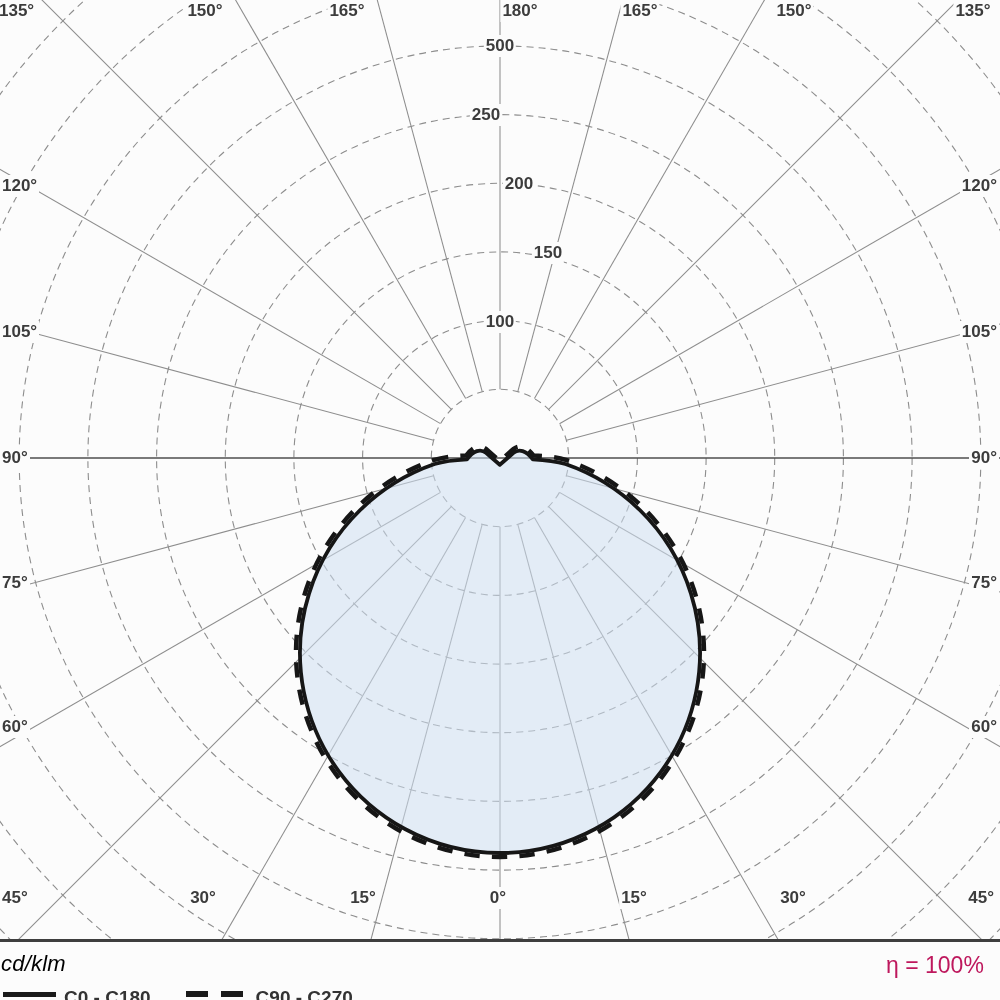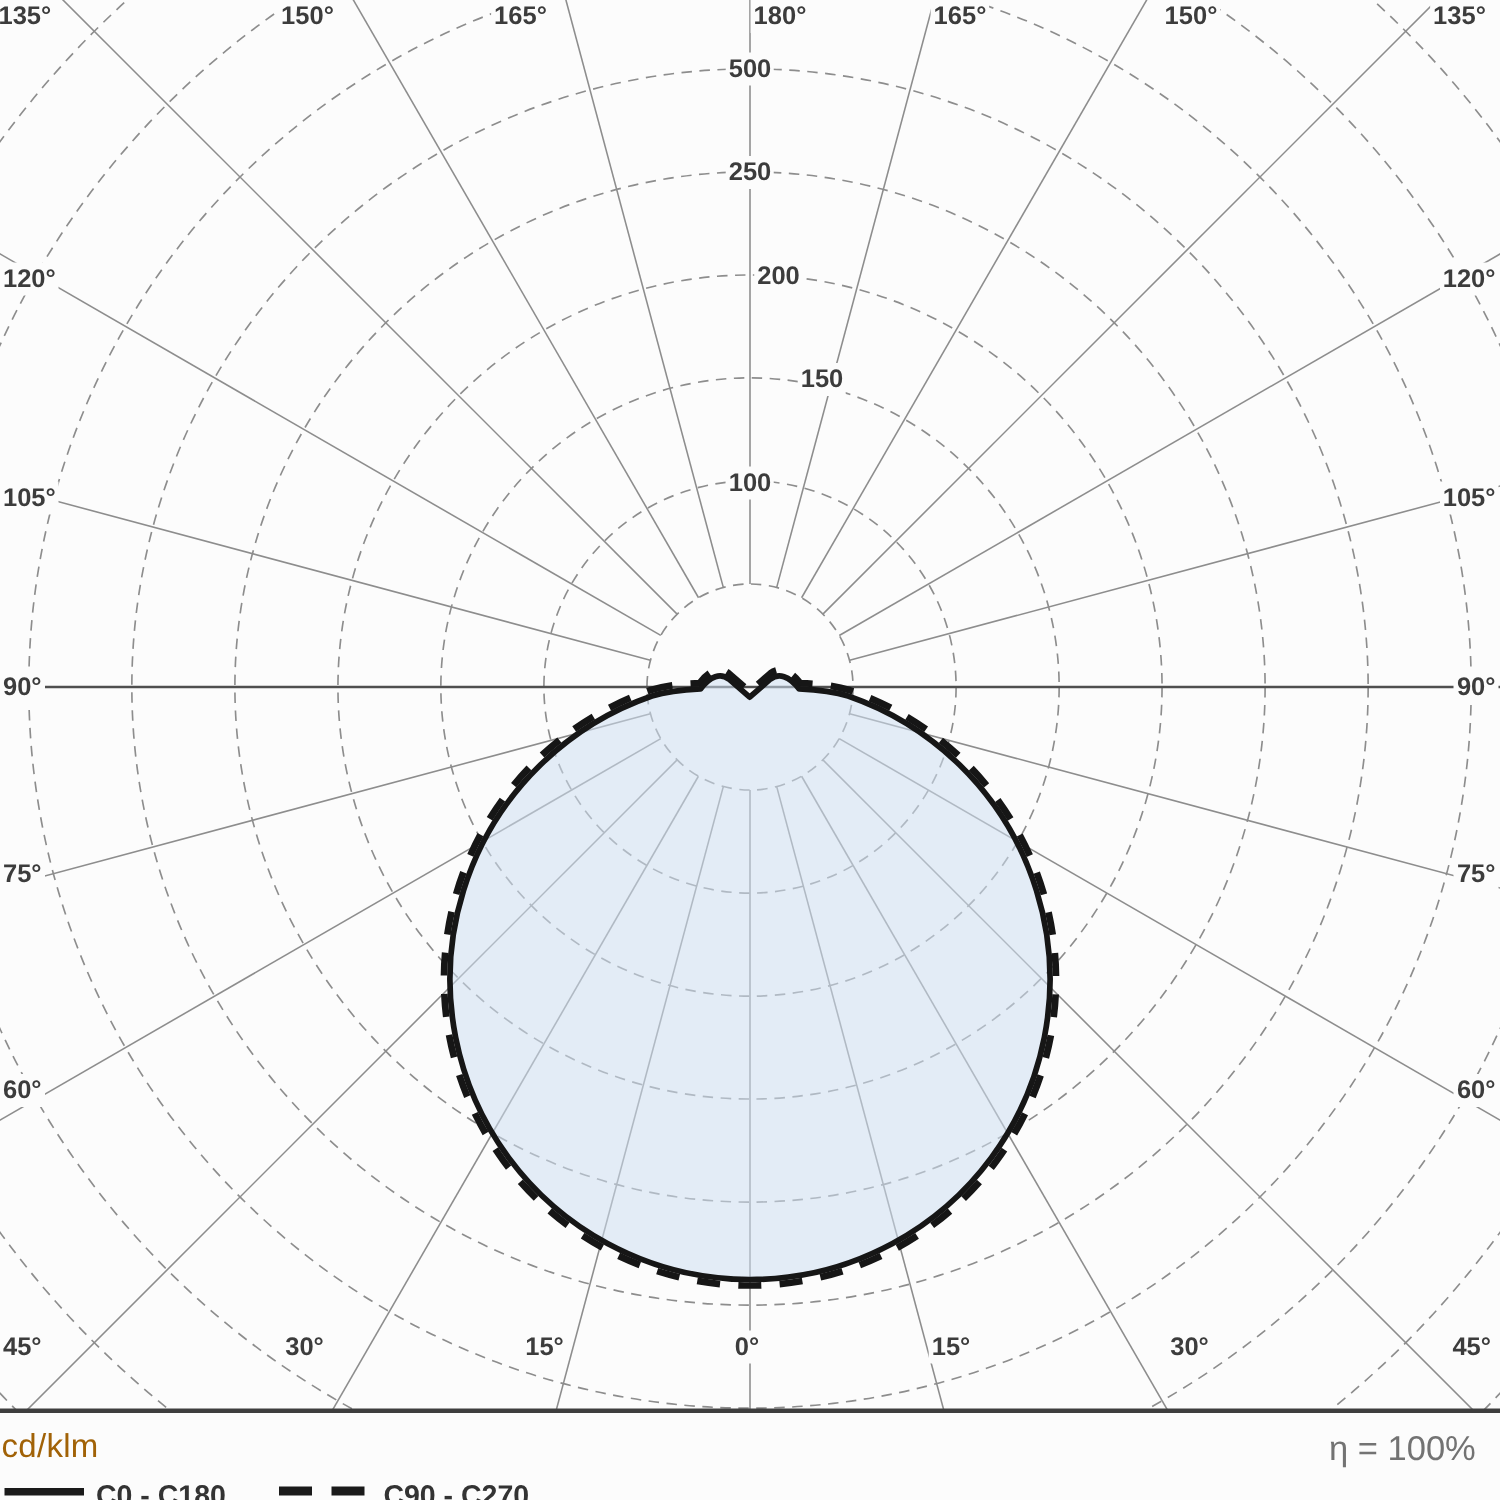--- a/index.html
+++ b/index.html
@@ -20,25 +20,25 @@
     position:absolute;height:22px;line-height:22px;
     font-size:17px;font-weight:bold;color:#3c3c3c;
     background:#fcfcfc;padding:0 2px;white-space:nowrap;
   }
   .chart-bottom-border{
     position:absolute;left:0;top:939px;width:1000px;height:0;
     border-top:3px solid #3e3e3e;
   }
   #unit{
     position:absolute;left:1px;top:951px;
-    font-size:22px;font-weight:500;color:#a16207;letter-spacing:0.2px;
+    font-size:22px;font-weight:500;color:#000000;letter-spacing:0.2px;font-style:italic;
   }
   #eff{
     position:absolute;left:886px;top:952px;
-    font-size:23px;color:#737373;white-space:nowrap;
+    font-size:23px;color:#be185d;white-space:nowrap;
   }
   #legend{
     position:absolute;left:3px;top:985px;
     display:flex;align-items:flex-start;white-space:nowrap;
   }
   .sw-solid{display:inline-block;width:53px;height:5px;background:#1a1a1a;margin-top:7px;}
   .sw-dash{display:inline-flex;gap:13px;margin-top:6px;margin-left:35px;}
   .sw-dash i{display:inline-block;width:22px;height:6px;background:#1a1a1a;}
   .leg-t{font-size:19px;font-weight:bold;color:#333;line-height:21px;margin-top:2px;}
   .leg-t.first{margin-left:8px;}
@@ -107,21 +107,21 @@
       <div class="lbl" style="top: 572px; right: 1px;">75°</div>
       <div class="lbl" style="top: 716px; right: 1px;">60°</div>
       <div class="lbl" style="top: 887px; left: 0px;">45°</div>
       <div class="lbl" style="top: 887px; left: 203px; transform: translateX(-50%);">30°</div>
       <div class="lbl" style="top: 887px; left: 363px; transform: translateX(-50%);">15°</div>
       <div class="lbl" style="top: 887px; left: 498px; transform: translateX(-50%);">0°</div>
       <div class="lbl" style="top: 887px; left: 634px; transform: translateX(-50%);">15°</div>
       <div class="lbl" style="top: 887px; left: 793px; transform: translateX(-50%);">30°</div>
       <div class="lbl" style="top: 887px; right: 4px;">45°</div>
       <div class="lbl" style="top: 35px; left: 500px; transform: translateX(-50%);">500</div>
-      <div class="lbl" style="top: 104px; left: 500px; transform: translateX(-50%);">250</div>
+      <div class="lbl" style="top: 104px; left: 486px; transform: translateX(-50%);">250</div>
       <div class="lbl" style="top: 173px; left: 500px; transform: translateX(-50%); margin-left: 19px;">200</div>
       <div class="lbl" style="top: 242px; left: 500px; transform: translateX(-50%); margin-left: 48px;">150</div>
       <div class="lbl" style="top: 311px; left: 500px; transform: translateX(-50%); text-align: right;">100</div>
     </div>
 
   <div class="chart-bottom-border"></div>
 
   <div id="unit">cd/klm</div>
 
   <div id="eff">η = 100%</div>

